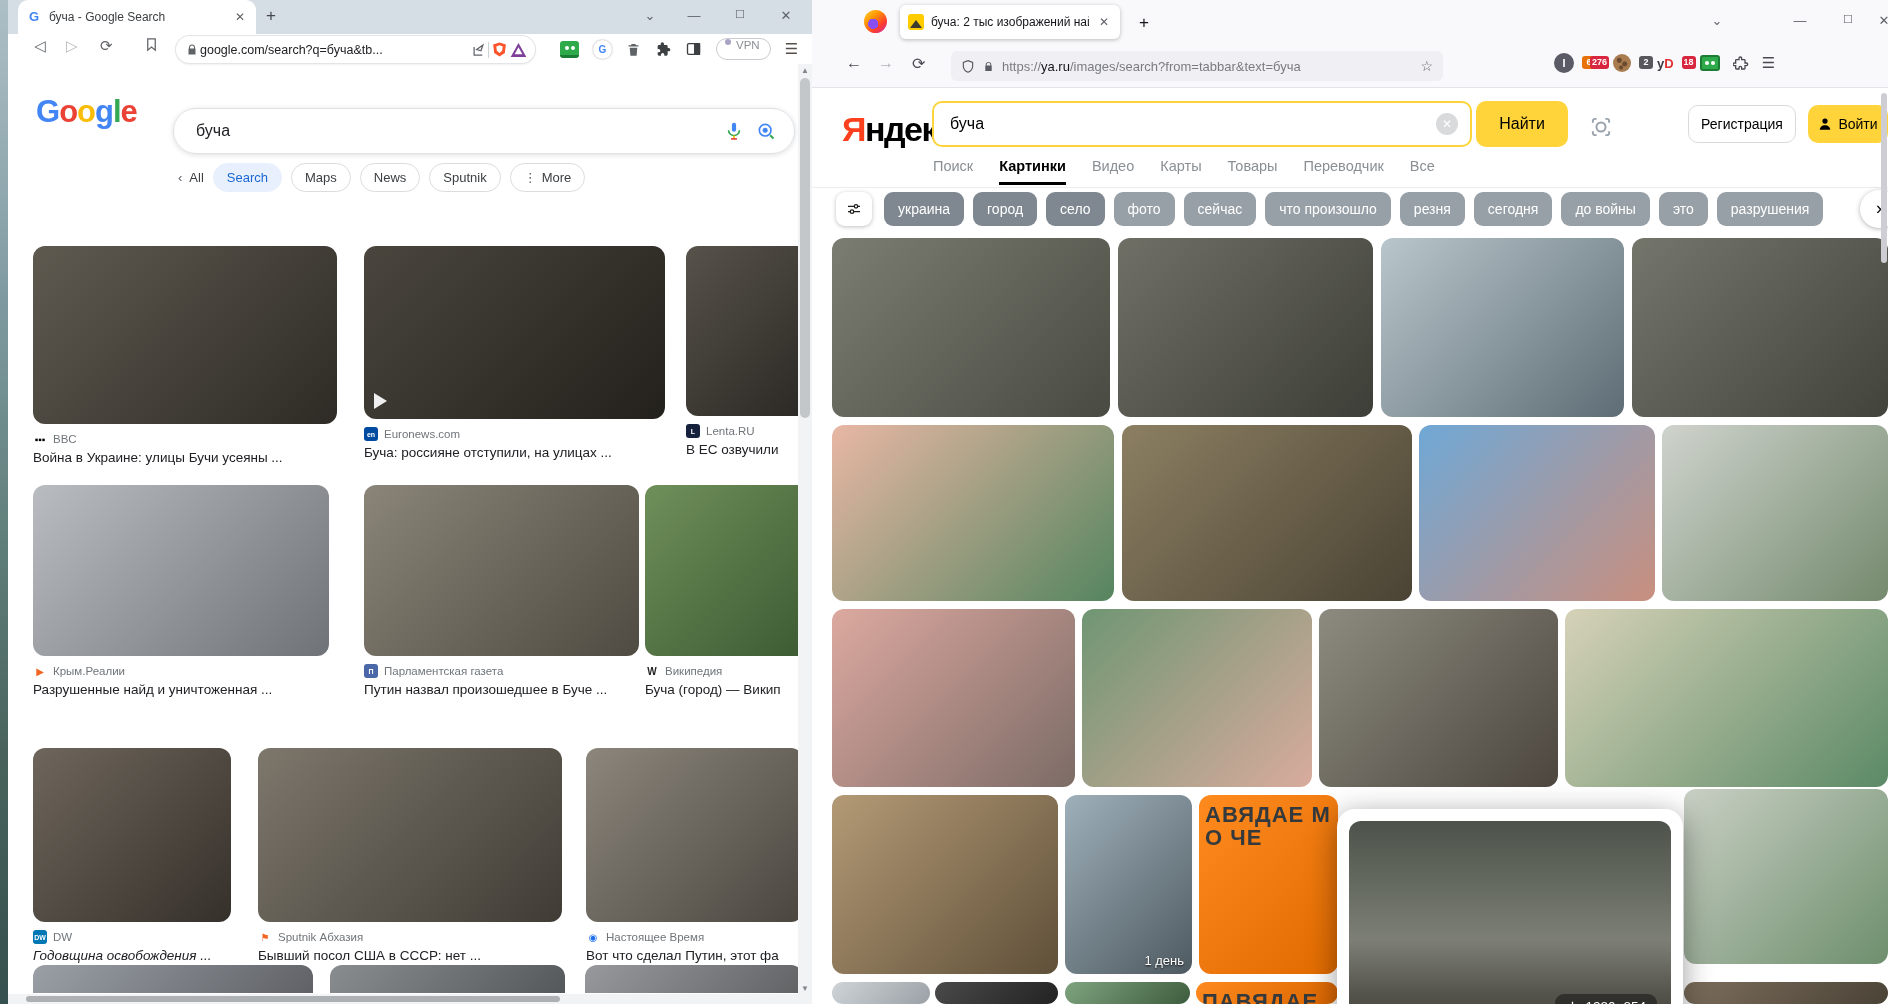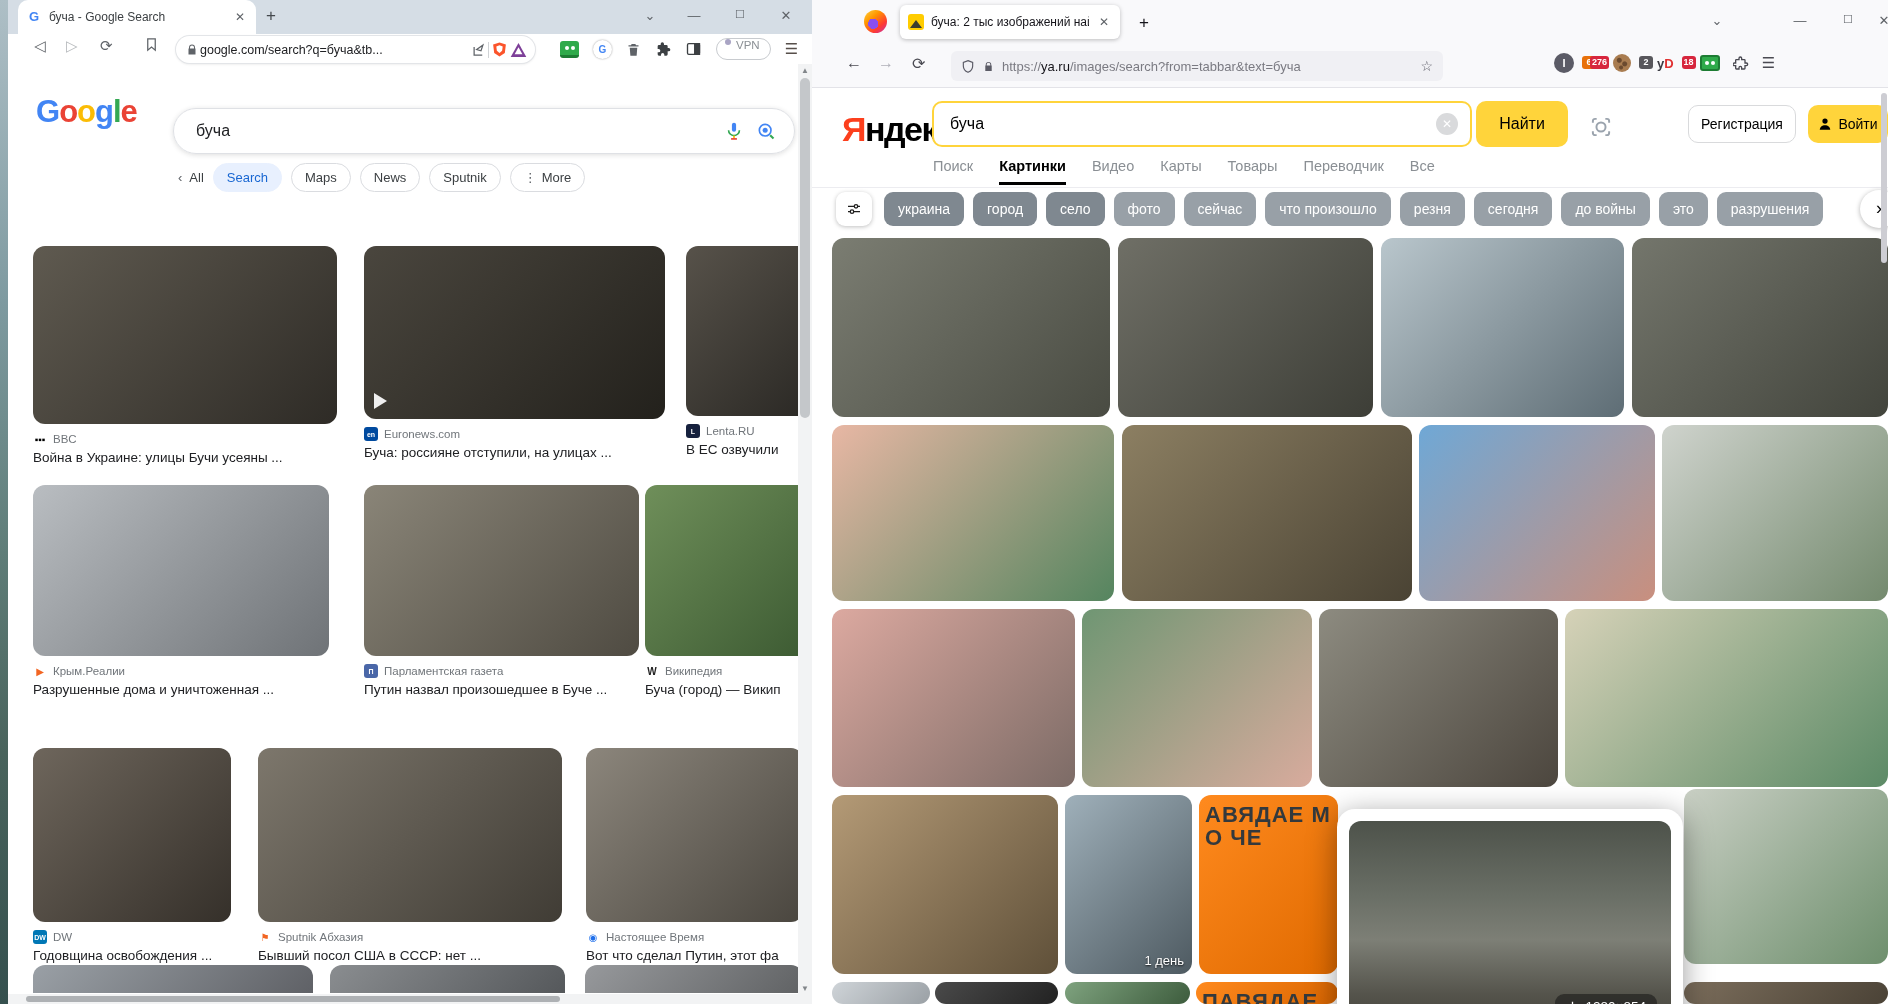--- a/index.html
+++ b/index.html
@@ -232,39 +232,39 @@
       <div class="gsrc" style="left: 678px; top: 424px; width: 117px;">
         <div class="gfavi" style="background: rgb(22, 33, 62); color: rgb(255, 255, 255);">L</div>
         <div>Lenta.RU</div>
       </div>
       <div class="gtitle" style="left: 678px; top: 442px; width: 117px;">В ЕС озвучили</div>
       <div class="gtile" style="left: 25px; top: 485px; width: 296px; height: 171px; background: linear-gradient(135deg, rgb(185, 189, 193), rgb(111, 115, 119));"></div>
       <div class="gsrc" style="left: 25px; top: 664px; width: 336px;">
         <div class="gfavi" style="background: transparent; color: rgb(242, 101, 34); font-size: 10px;">▶</div>
         <div>Крым.Реалии</div>
       </div>
-      <div class="gtitle" style="left: 25px; top: 682px; width: 336px;">Разрушенные дома и уничтоженная ...</div>
+      <div class="gtitle" style="left: 25px; top: 682px; width: 336px;">Разрушенные найд и уничтоженная ...</div>
       <div class="gtile" style="left: 356px; top: 485px; width: 275px; height: 171px; background: linear-gradient(135deg, rgb(138, 133, 120), rgb(79, 75, 66));"></div>
       <div class="gsrc" style="left: 356px; top: 664px; width: 315px;">
         <div class="gfavi" style="background: rgb(74, 103, 168); color: rgb(255, 255, 255);">П</div>
         <div>Парламентская газета</div>
       </div>
       <div class="gtitle" style="left: 356px; top: 682px; width: 315px;">Путин назвал произошедшее в Буче ...</div>
       <div class="gtile" style="left: 637px; top: 485px; width: 167px; height: 171px; background: linear-gradient(135deg, rgb(111, 143, 90), rgb(60, 90, 50));"></div>
       <div class="gsrc" style="left: 637px; top: 664px; width: 158px;">
         <div class="gfavi" style="background: transparent; color: rgb(34, 34, 34); font-size: 10px;">W</div>
         <div>Википедия</div>
       </div>
       <div class="gtitle" style="left: 637px; top: 682px; width: 158px;">Буча (город) — Викип</div>
       <div class="gtile" style="left: 25px; top: 748px; width: 198px; height: 174px; background: linear-gradient(135deg, rgb(110, 102, 92), rgb(53, 48, 42));"></div>
       <div class="gsrc" style="left: 25px; top: 930px; width: 238px;">
         <div class="gfavi" style="background: rgb(0, 119, 181); color: rgb(255, 255, 255);">DW</div>
         <div>DW</div>
       </div>
-      <div class="gtitle" style="left: 25px; top: 948px; width: 238px;">Годовщина освобождения ...</div>
+      <div class="gtitle" style="left: 25px; top: 948px; width: 238px; font-style: italic;">Годовщина освобождения ...</div>
       <div class="gtile" style="left: 250px; top: 748px; width: 304px; height: 174px; background: linear-gradient(135deg, rgb(125, 119, 108), rgb(64, 60, 53));"></div>
       <div class="gsrc" style="left: 250px; top: 930px; width: 344px;">
         <div class="gfavi" style="background: transparent; color: rgb(242, 101, 34); font-size: 10px;">⚑</div>
         <div>Sputnik Абхазия</div>
       </div>
       <div class="gtitle" style="left: 250px; top: 948px; width: 344px;">Бывший посол США в СССР: нет ...</div>
       <div class="gtile" style="left: 578px; top: 748px; width: 217px; height: 174px; background: linear-gradient(135deg, rgb(140, 134, 124), rgb(74, 70, 63));"></div>
       <div class="gsrc" style="left: 578px; top: 930px; width: 217px;">
         <div class="gfavi" style="background: transparent; color: rgb(31, 111, 235); font-size: 10px;">◉</div>
         <div>Настоящее Время</div>

